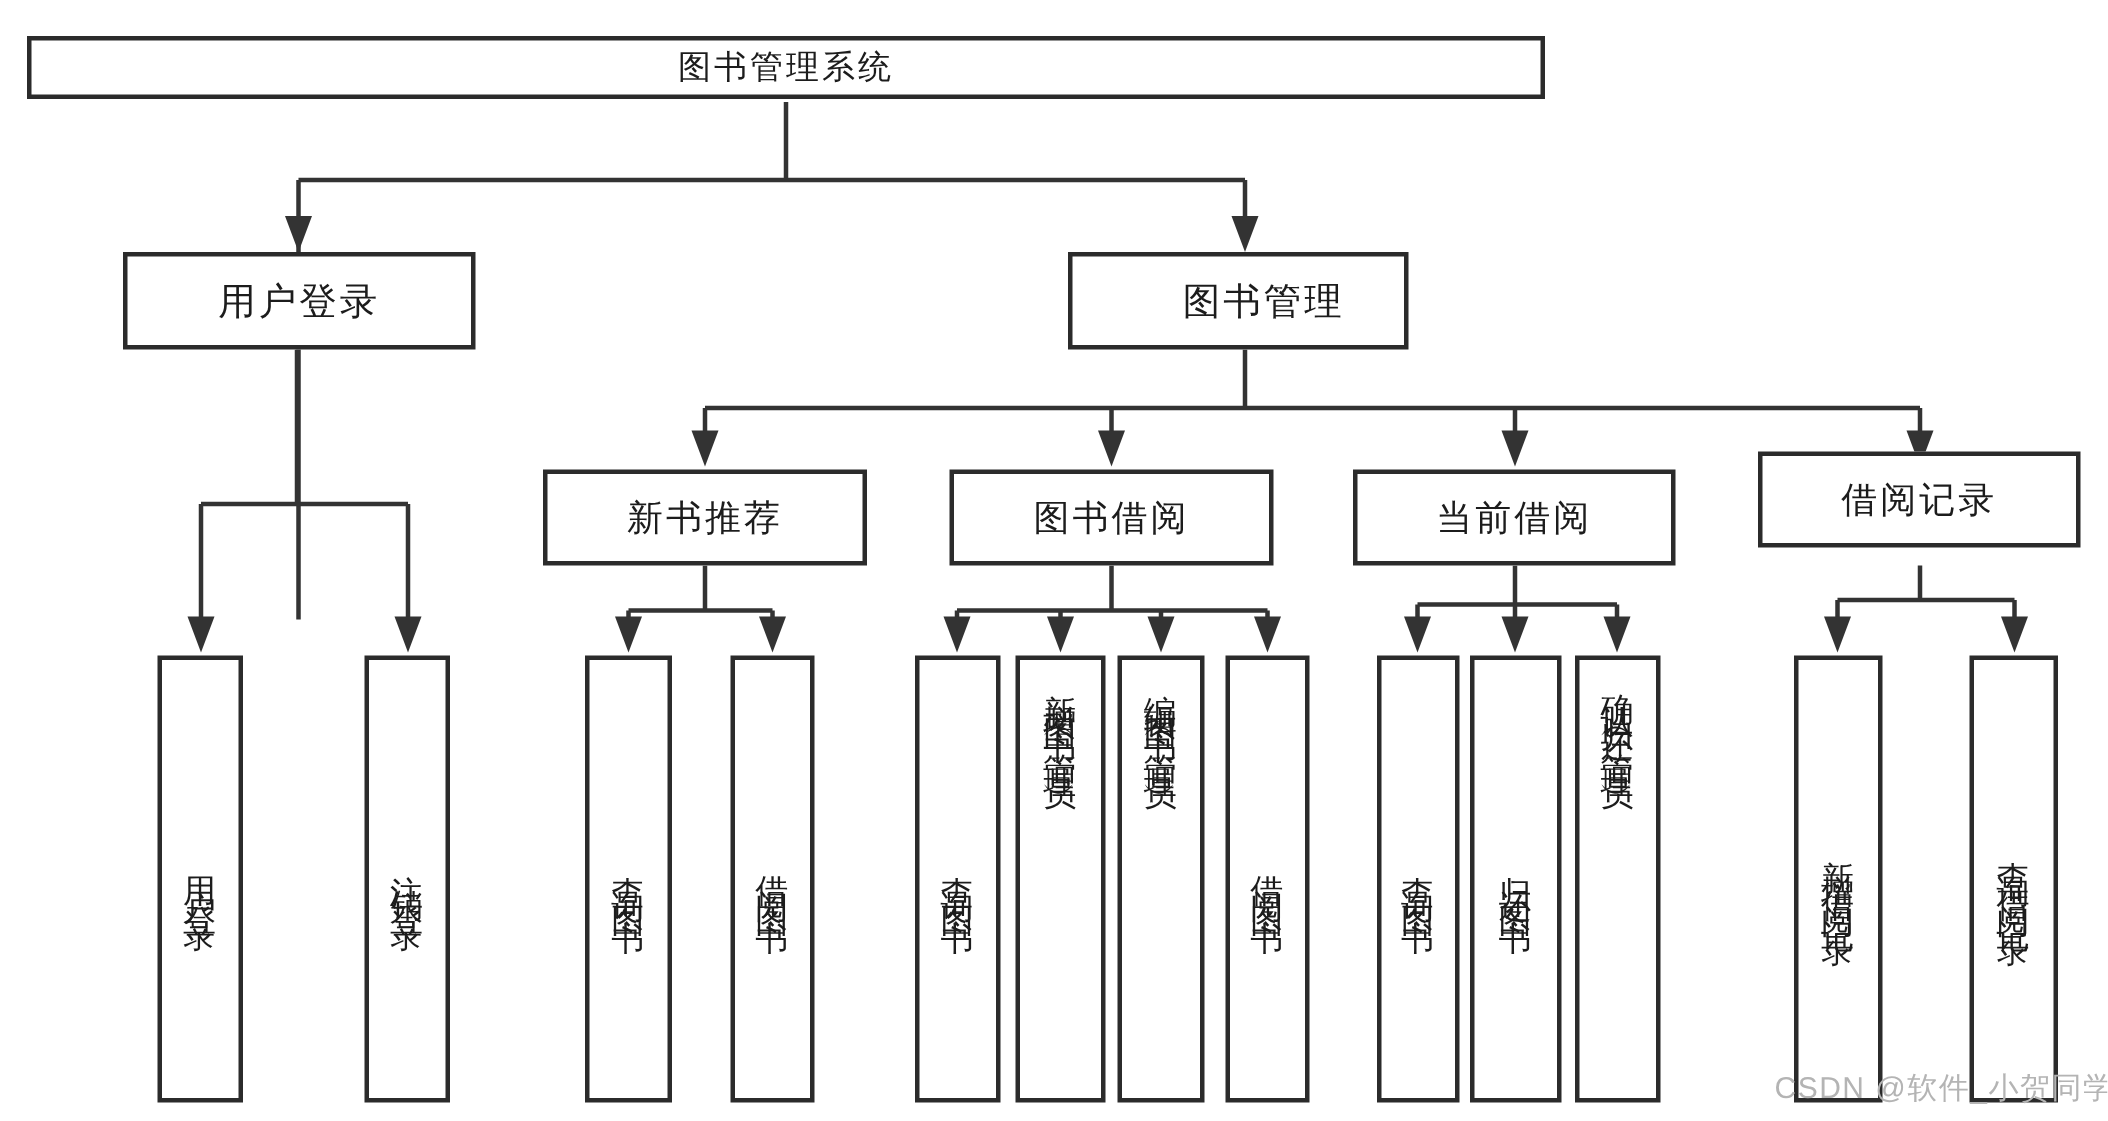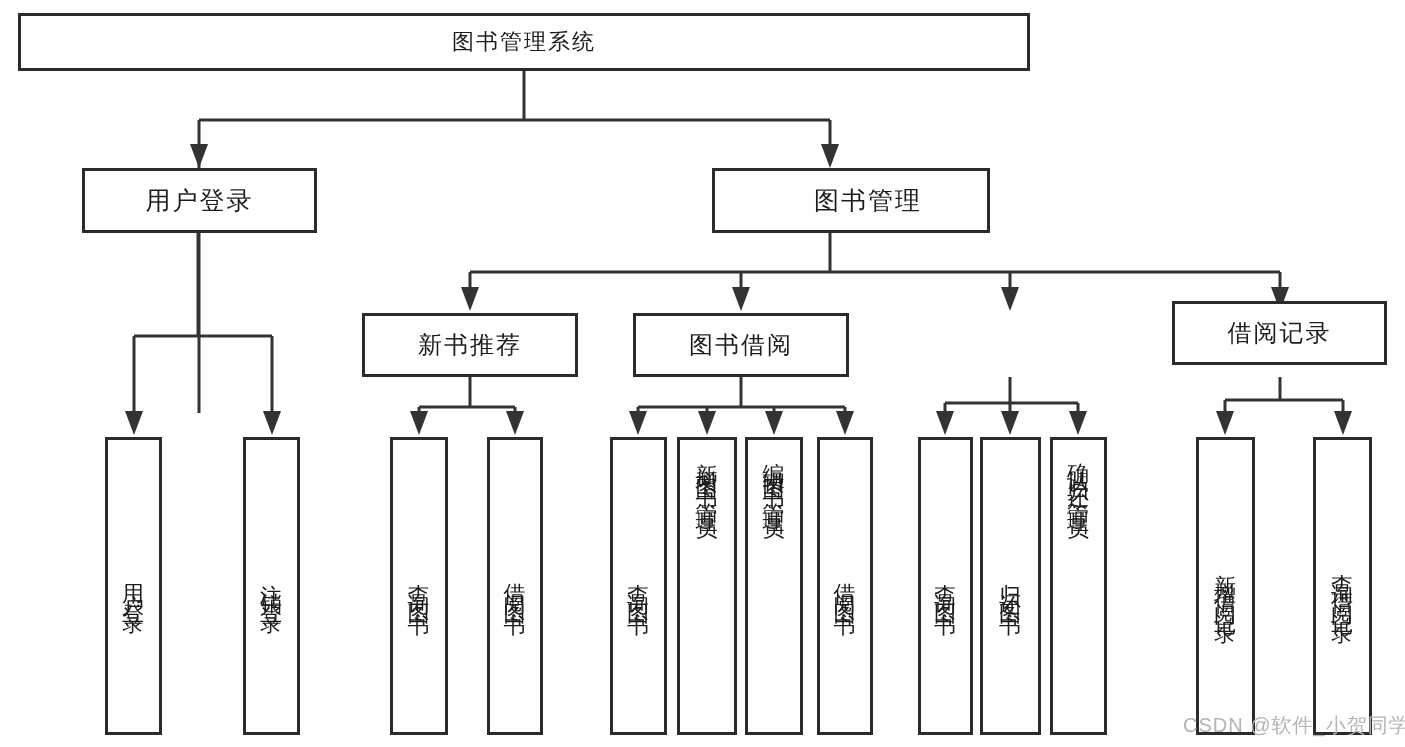--- a/index.html
+++ b/index.html
@@ -102,36 +102,39 @@
       <path d="M1069 411 L1087 411 L1078 435 Z" fill="#333333"></path>
     </g>
 
     <g>
       <path d="M1280 377 V400 M1225 400 H1343 M1225 400 V413 M1343 400 V413" fill="none" stroke="#333333" stroke-width="3"></path>
       <path d="M1216 411 L1234 411 L1225 435 Z" fill="#333333"></path>
       <path d="M1334 411 L1352 411 L1343 435 Z" fill="#333333"></path>
     </g>
   </svg>
 
-  <div class="node hbox root-box" style="left:18px; top:13px; width:1012px; height:58px;">
+  <div class="node hbox root-box" style="left:18px; top:24px; width:1012px; height:42px;">
     <span class="lbl">图书管理系统</span>
   </div>
 
   <div class="node hbox lv2" style="left:82px; top:168px; width:235px; height:65px;">
     <span class="lbl">用户登录</span>
   </div>
-  <div class="node hbox lv2" style="left:712px; top:168px; width:278px; height:65px;padding-left:34px;">
+  <div class="node hbox lv2" style="left:712px; top:168px; width:227px; height:65px;padding-left:34px;">
     <span class="lbl">图书管理</span>
   </div>
 
   <div class="node hbox lv3" style="left:633px; top:313px; width:216px; height:64px;">
     <span class="lbl">图书借阅</span>
   </div>
   <div class="node hbox lv3" style="left:362px; top:313px; width:216px; height:64px;">
     <span class="lbl">新书推荐</span>
+  </div>
+  <div class="node hbox lv3" style="left:902px; top:313px; width:215px; height:64px;">
+    <span class="lbl">当前借阅</span>
   </div>
   <div class="node hbox lv3" style="left:1172px; top:301px; width:215px; height:64px;">
     <span class="lbl">借阅记录</span>
   </div>
 
   <div class="node leaf" style="left:105px; top:437px; width:57px; height:298px;">
     <span class="lbl">用户登录</span>
   </div>
   <div class="node leaf" style="left:243px; top:437px; width:57px; height:298px;">
     <span class="lbl">注销登录</span>

